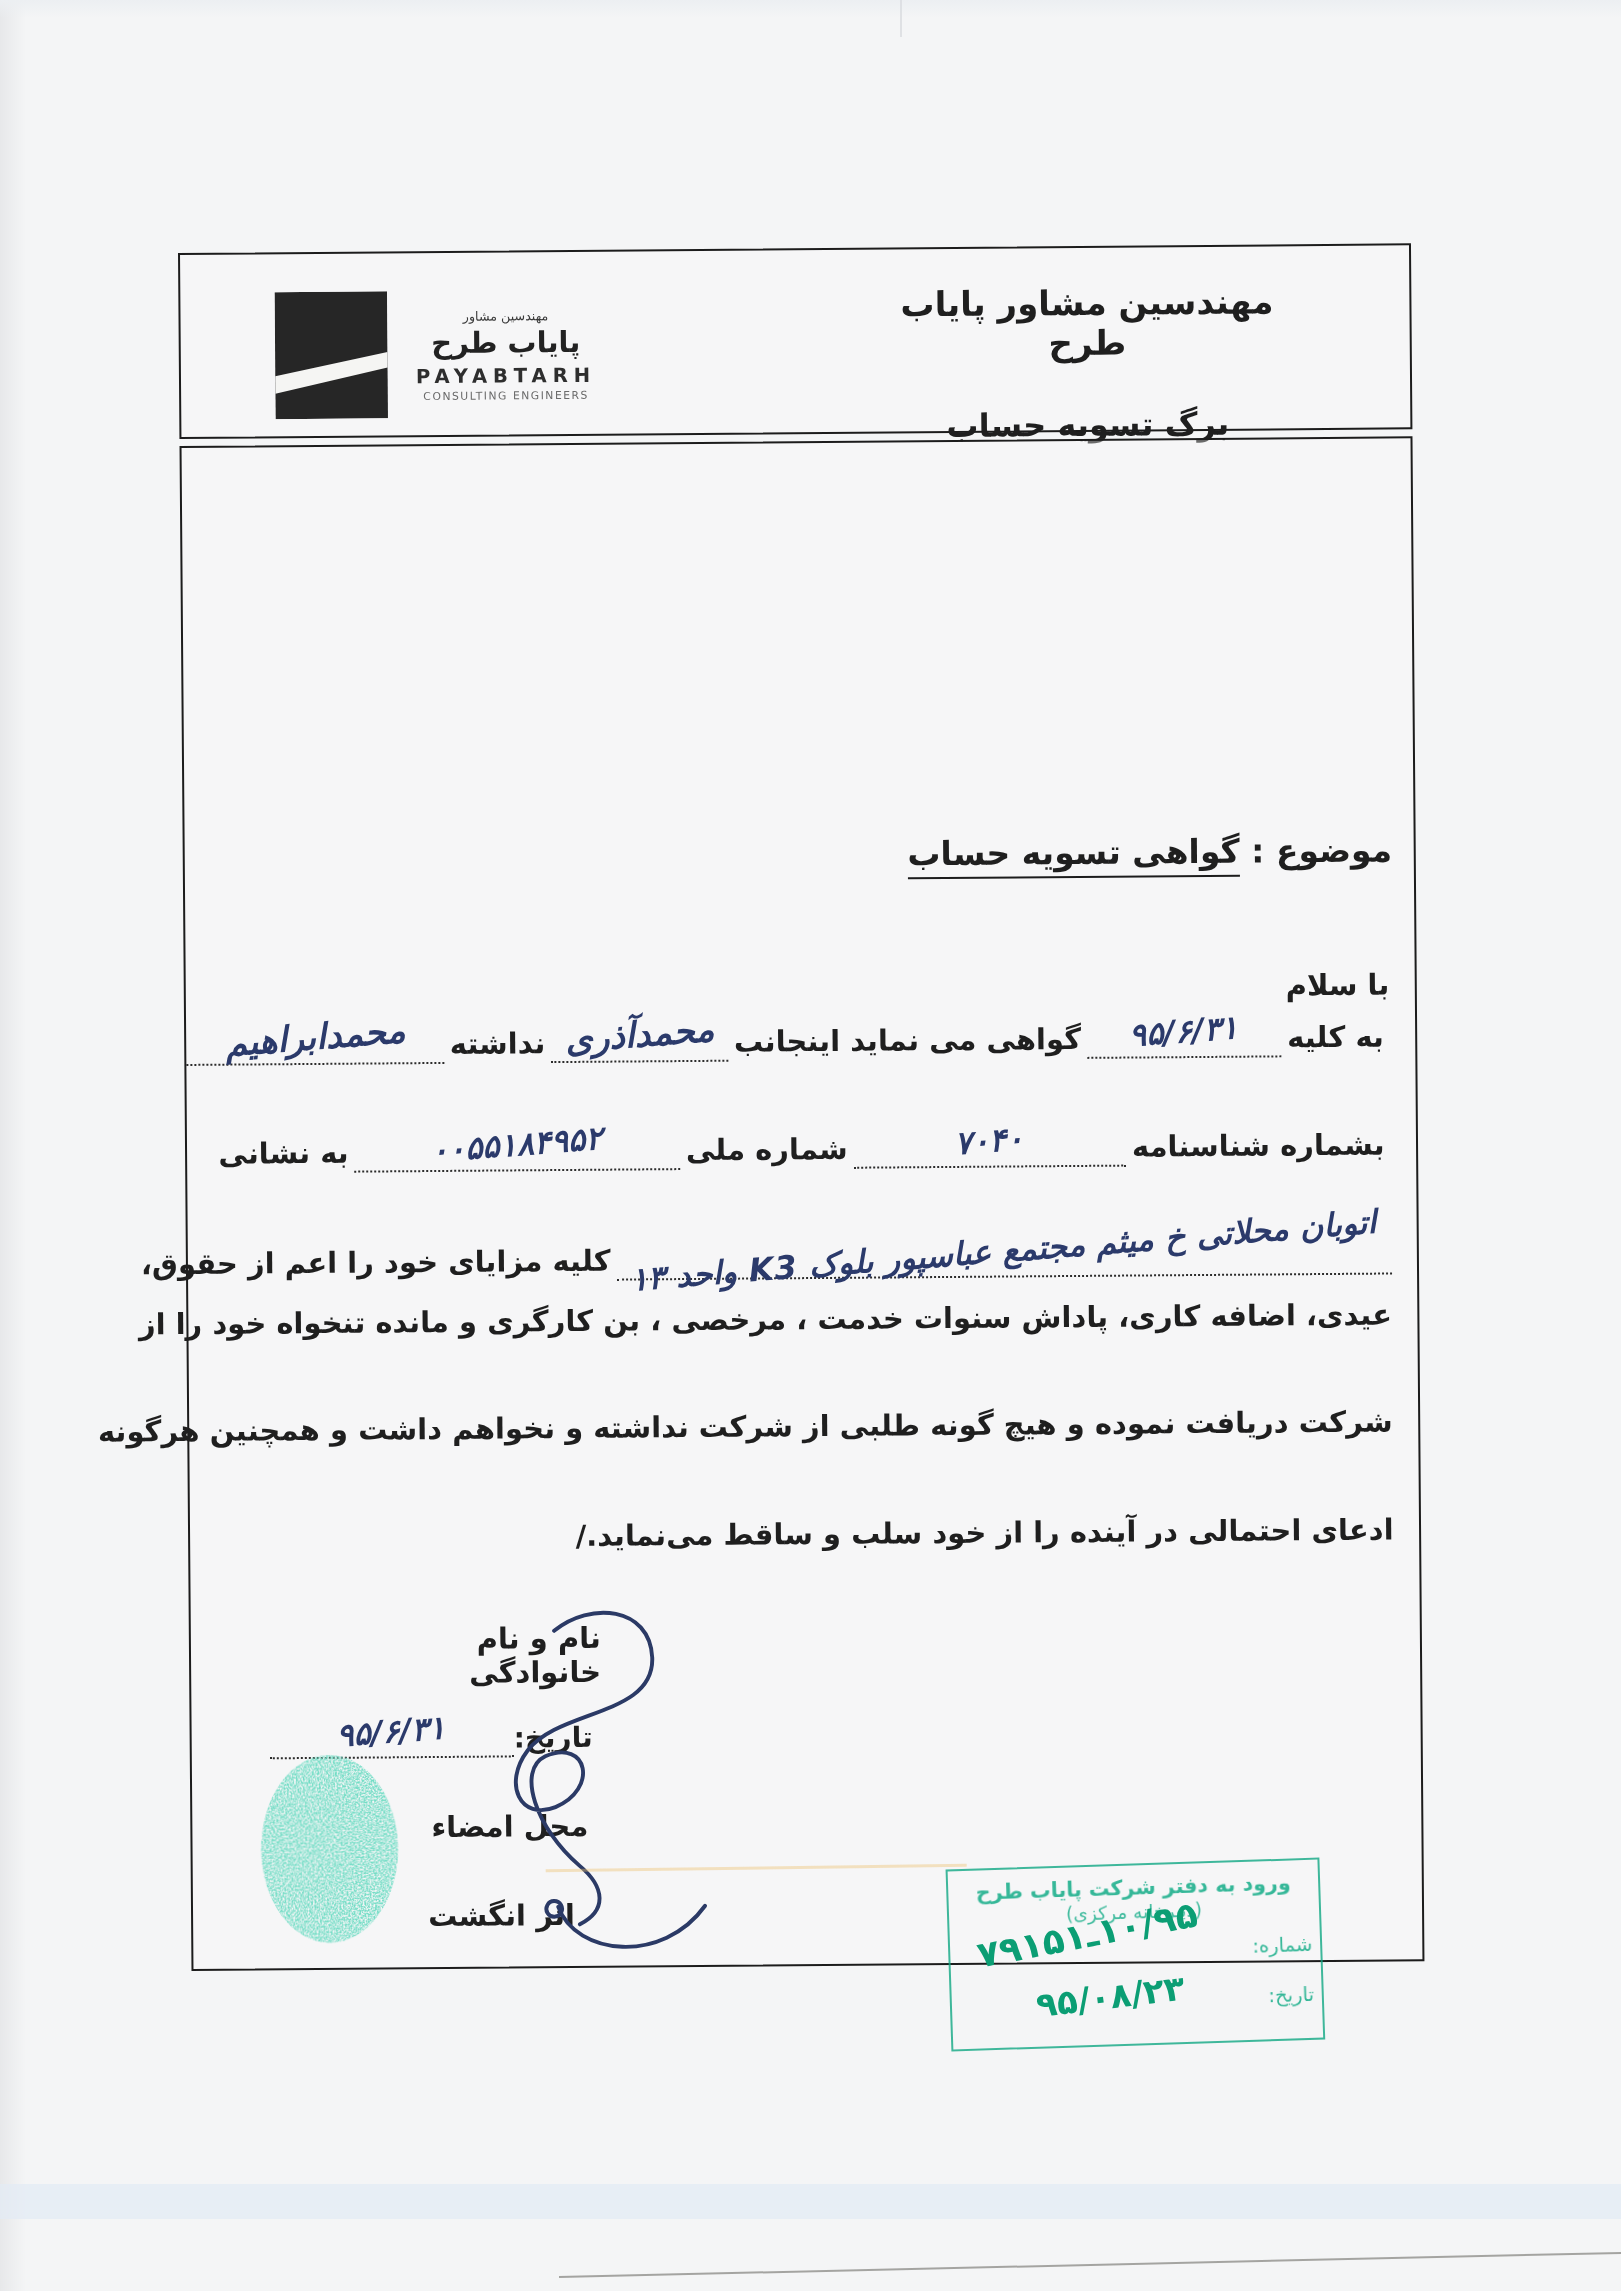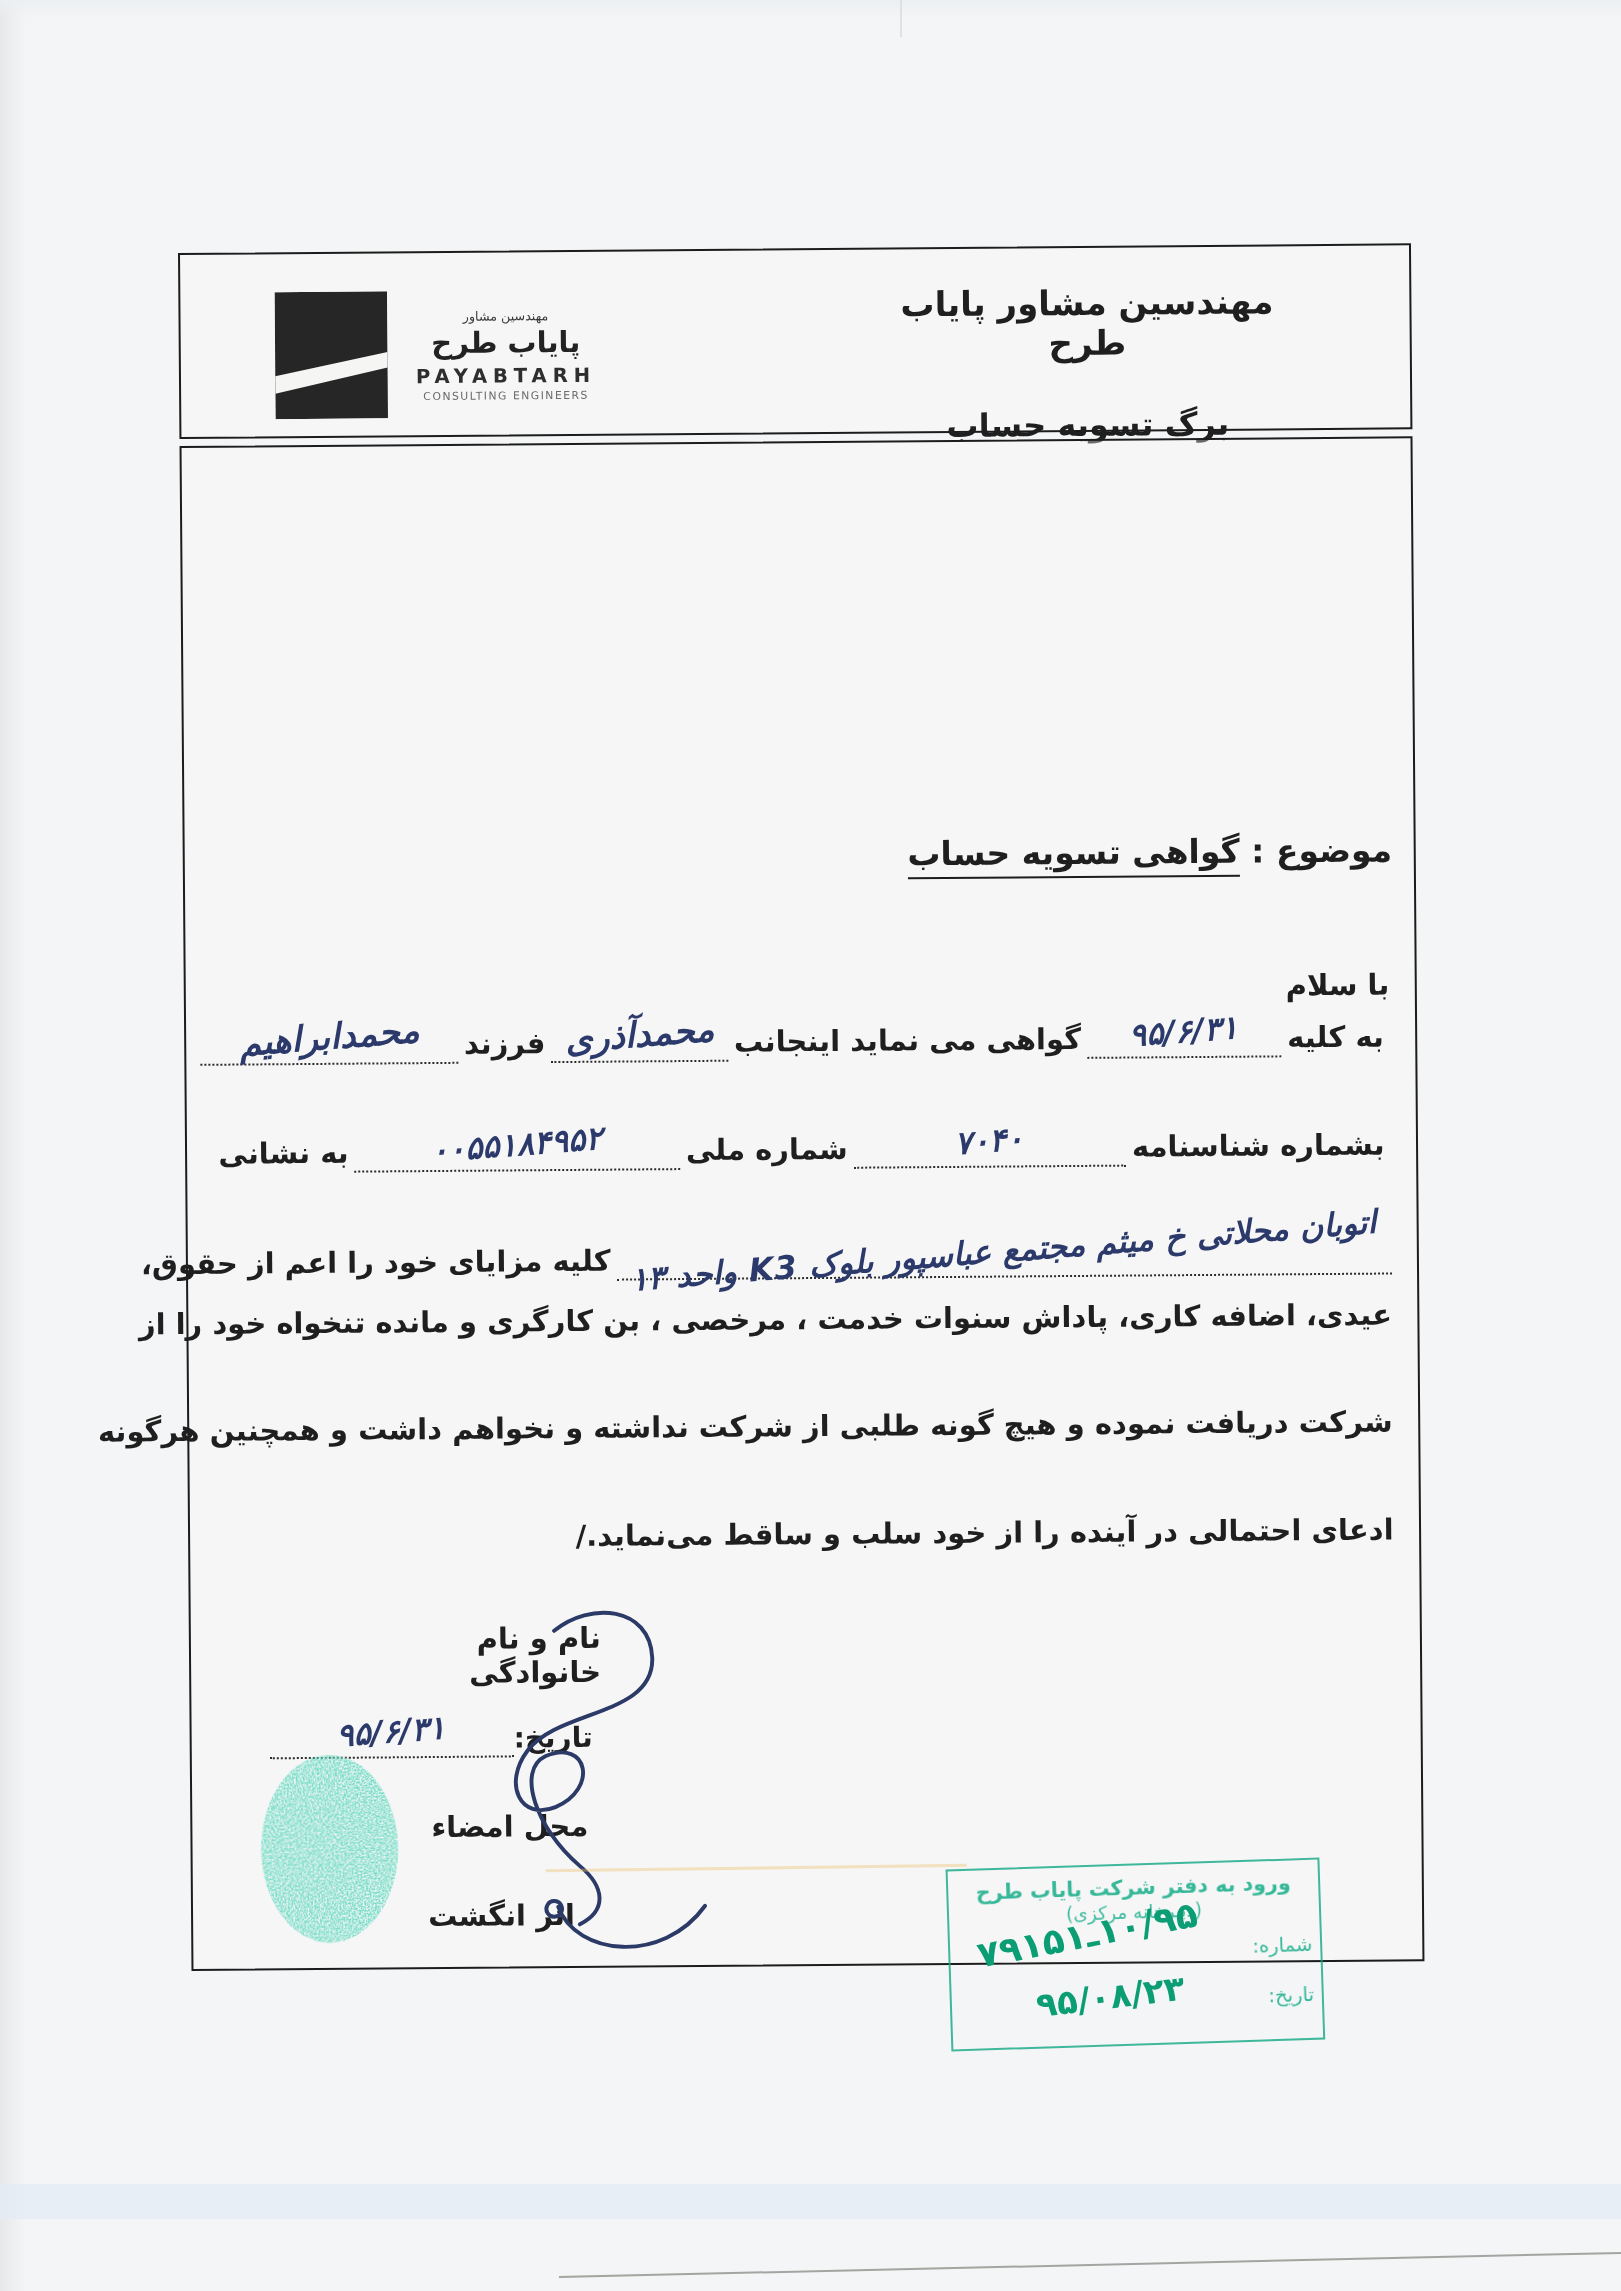--- a/index.html
+++ b/index.html
@@ -122,21 +122,21 @@
       <span class="subject-value">گواهی تسویه حساب</span>
     </div>
 
     <div class="salutation">با سلام</div>
 
     <div class="bline l1">
       <span class="seg">به کلیه</span>
       <span class="fill fixed" style="min-width:167px"><span class="hand">۹۵/۶/۳۱</span></span>
       <span class="seg">گواهی می نماید اینجانب</span>
       <span class="fill grow" style="flex:1"><span class="hand big">محمدآذری</span></span>
-      <span class="seg">فرزند</span>
+      <span class="seg">نداشته</span>
       <span class="fill fixed" style="min-width:230px"><span class="hand big">محمدابراهیم</span></span>
     </div>
 
     <div class="bline l2">
       <span class="seg">بشماره شناسنامه</span>
       <span class="fill fixed" style="min-width:245px"><span class="hand">۷۰۴۰</span></span>
       <span class="seg">شماره ملی</span>
       <span class="fill grow" style="flex:1"><span class="hand">۰۰۵۵۱۸۴۹۵۲</span></span>
       <span class="seg">به نشانی</span>
     </div>

